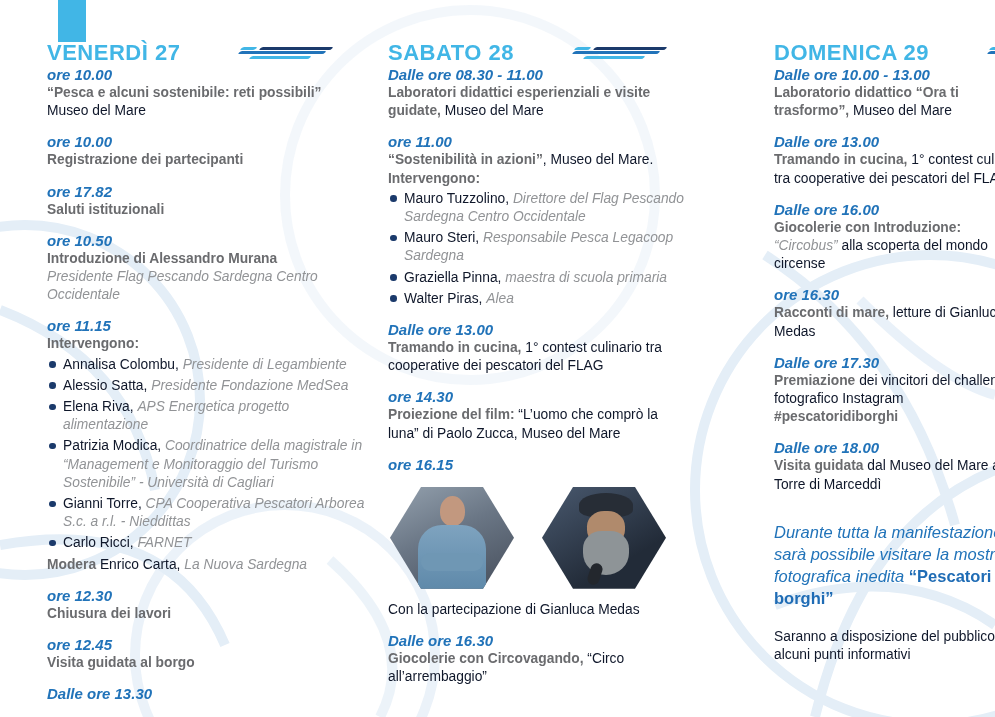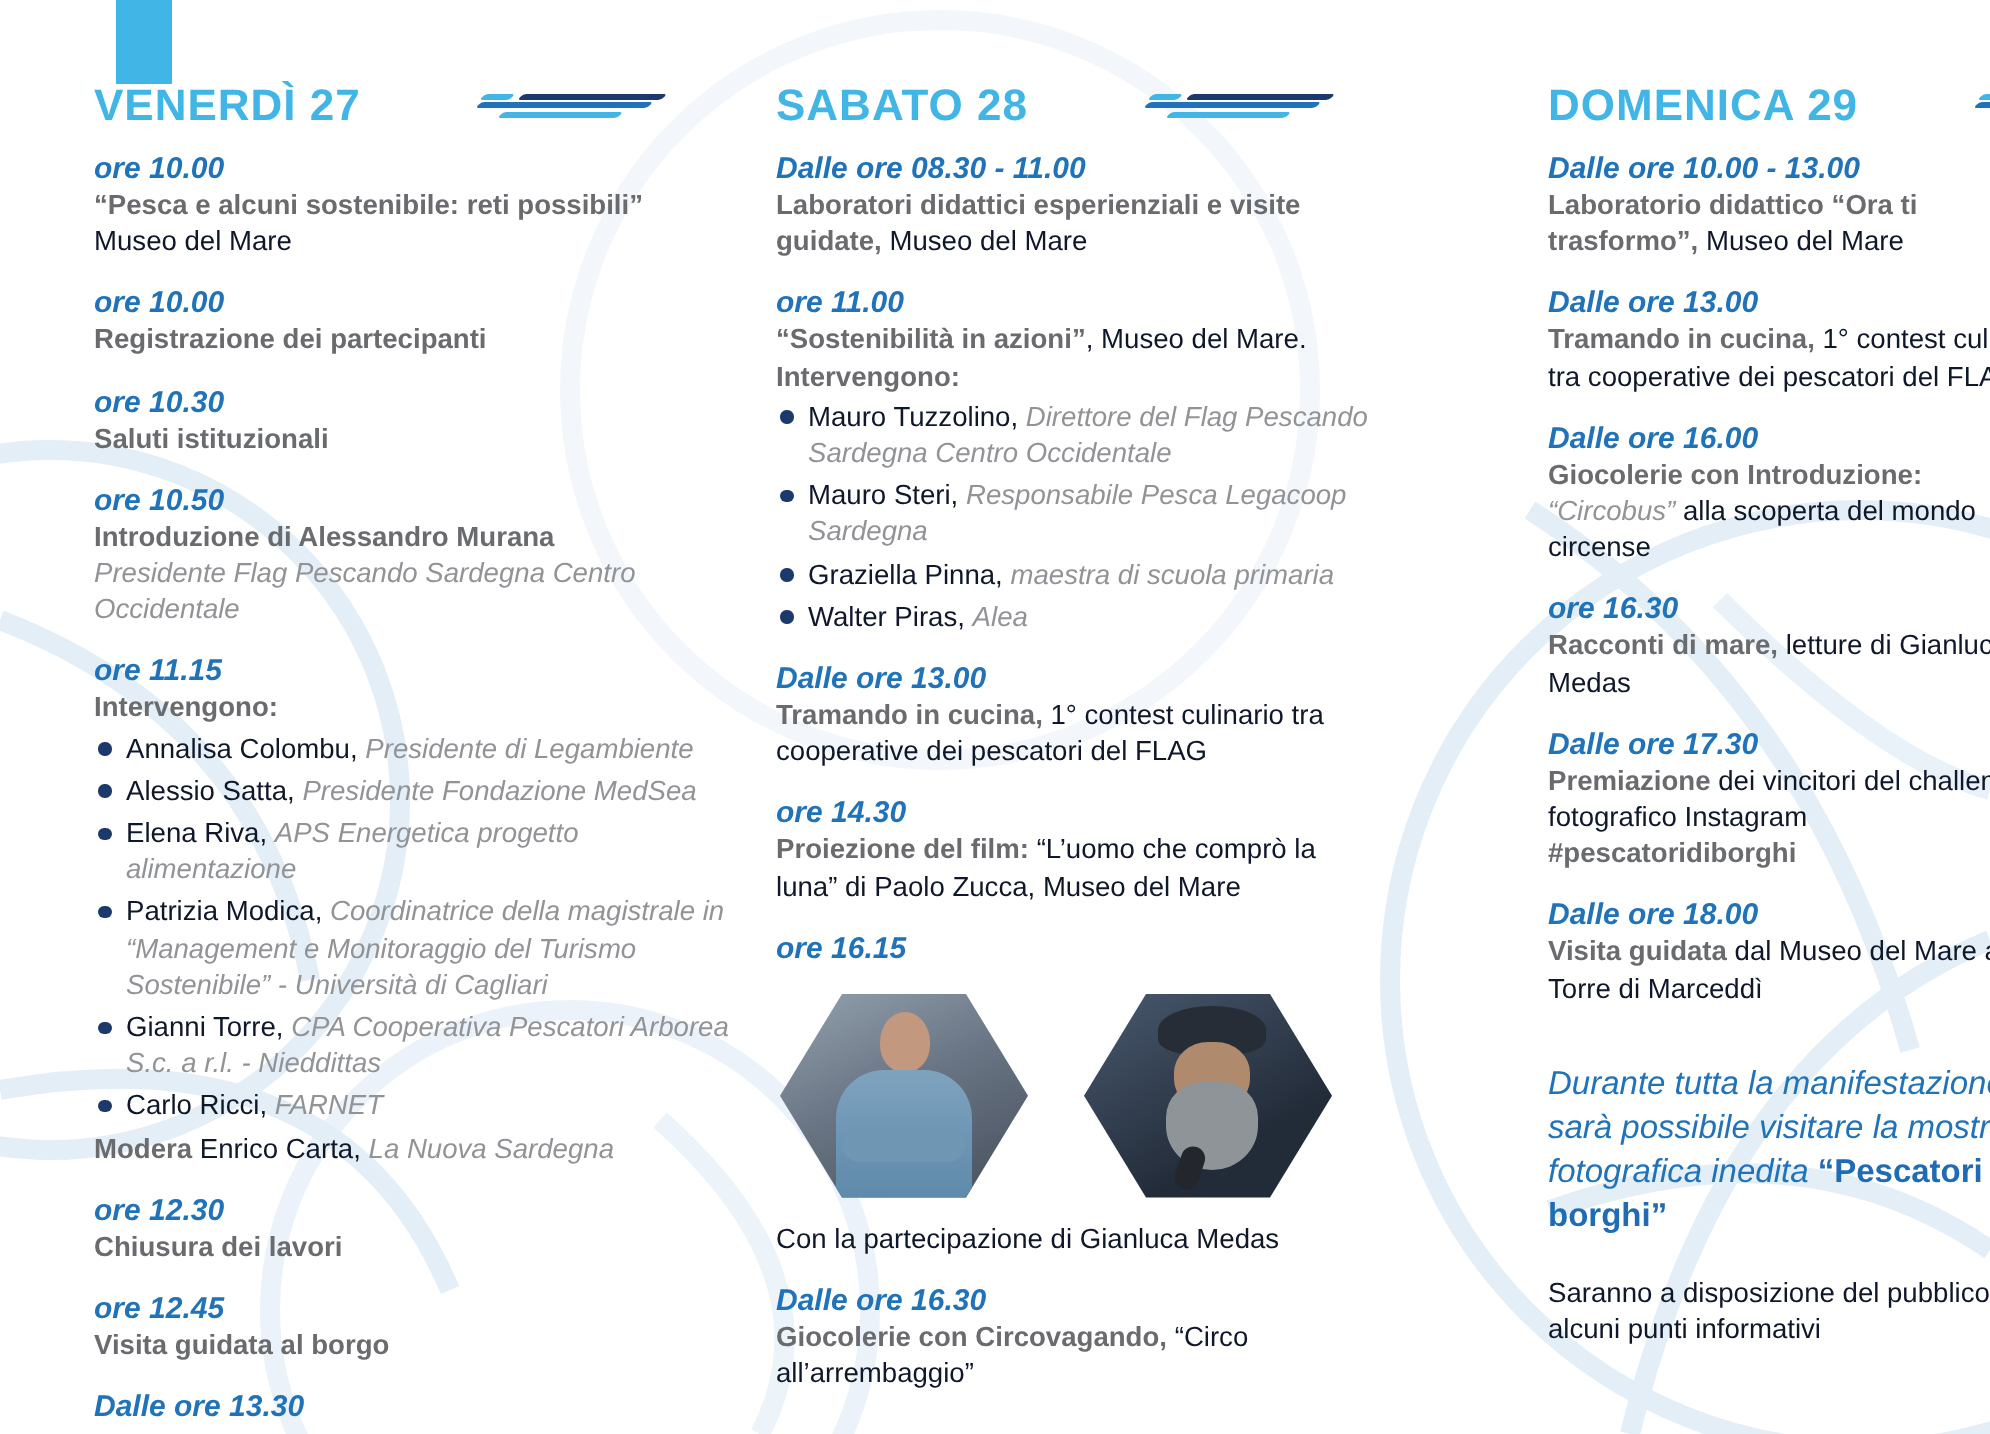--- a/index.html
+++ b/index.html
@@ -4,21 +4,21 @@
 <style>
   html,body{margin:0;padding:0;background:#fff;}
   .page{position:relative;width:995px;height:717px;background:#ffffff;overflow:hidden;
         font-family:"Liberation Sans",sans-serif;color:#919396;}
   .watermark{position:absolute;left:0;top:0;z-index:0;}
   .corner-rect{position:absolute;left:58px;top:0;width:28px;height:42px;background:#41b6e6;z-index:2;}
   .col{position:absolute;top:40px;z-index:1;}
   .col-1{left:47px;width:318px;}
   .col-2{left:388px;width:304px;}
   .col-3{left:774px;width:256px;}
-  .day-header{display:flex;align-items:center;margin-bottom:10px;gap:47px;}
+  .day-header{display:flex;align-items:center;margin-bottom:0;gap:47px;}
   .day-title{font-size:22px;font-weight:bold;color:#41b6e6;letter-spacing:0.5px;white-space:nowrap;}
   .wave{position:relative;display:inline-block;width:96px;height:13px;margin-left:12px;flex:0 0 auto;}
   .wave i{position:absolute;display:block;height:3.2px;border-radius:2px;transform:skewX(-45deg);}
   .wave .wl-a{top:0;left:2px;width:15px;background:#41b6e6;}
   .wave .wl-b{top:0;left:21px;width:72px;background:#1b3a6b;}
   .wave .wl-c{top:4.6px;left:0;width:86px;background:#2173b9;}
   .wave .wl-d{top:9.2px;left:11px;width:60px;background:#41b6e6;}
   .event{margin-bottom:13px;}
   .event-time{font-size:15px;font-weight:700;font-style:italic;color:#2173b9;margin-bottom:1px;}
   .event-body{font-size:13.8px;line-height:1.32;color:#919396;}
@@ -94,21 +94,21 @@
           </div>
         </div>
         <div class="event">
           <div class="event-main">
             <div class="event-time">ore 10.00</div>
             <div class="event-body"><span class="seg seg-b">Registrazione dei partecipanti</span></div>
           </div>
         </div>
         <div class="event">
           <div class="event-main">
-            <div class="event-time">ore 10.30</div>
+            <div class="event-time">ore 17.82</div>
             <div class="event-body"><span class="seg seg-b">Saluti istituzionali</span></div>
           </div>
         </div>
         <div class="event">
           <div class="event-main">
             <div class="event-time">ore 10.50</div>
             <div class="event-body"><span class="seg seg-b">Introduzione di Alessandro Murana</span><br><span class="seg seg-i">Presidente Flag Pescando Sardegna Centro Occidentale</span></div>
           </div>
         </div>
         <div class="event">

